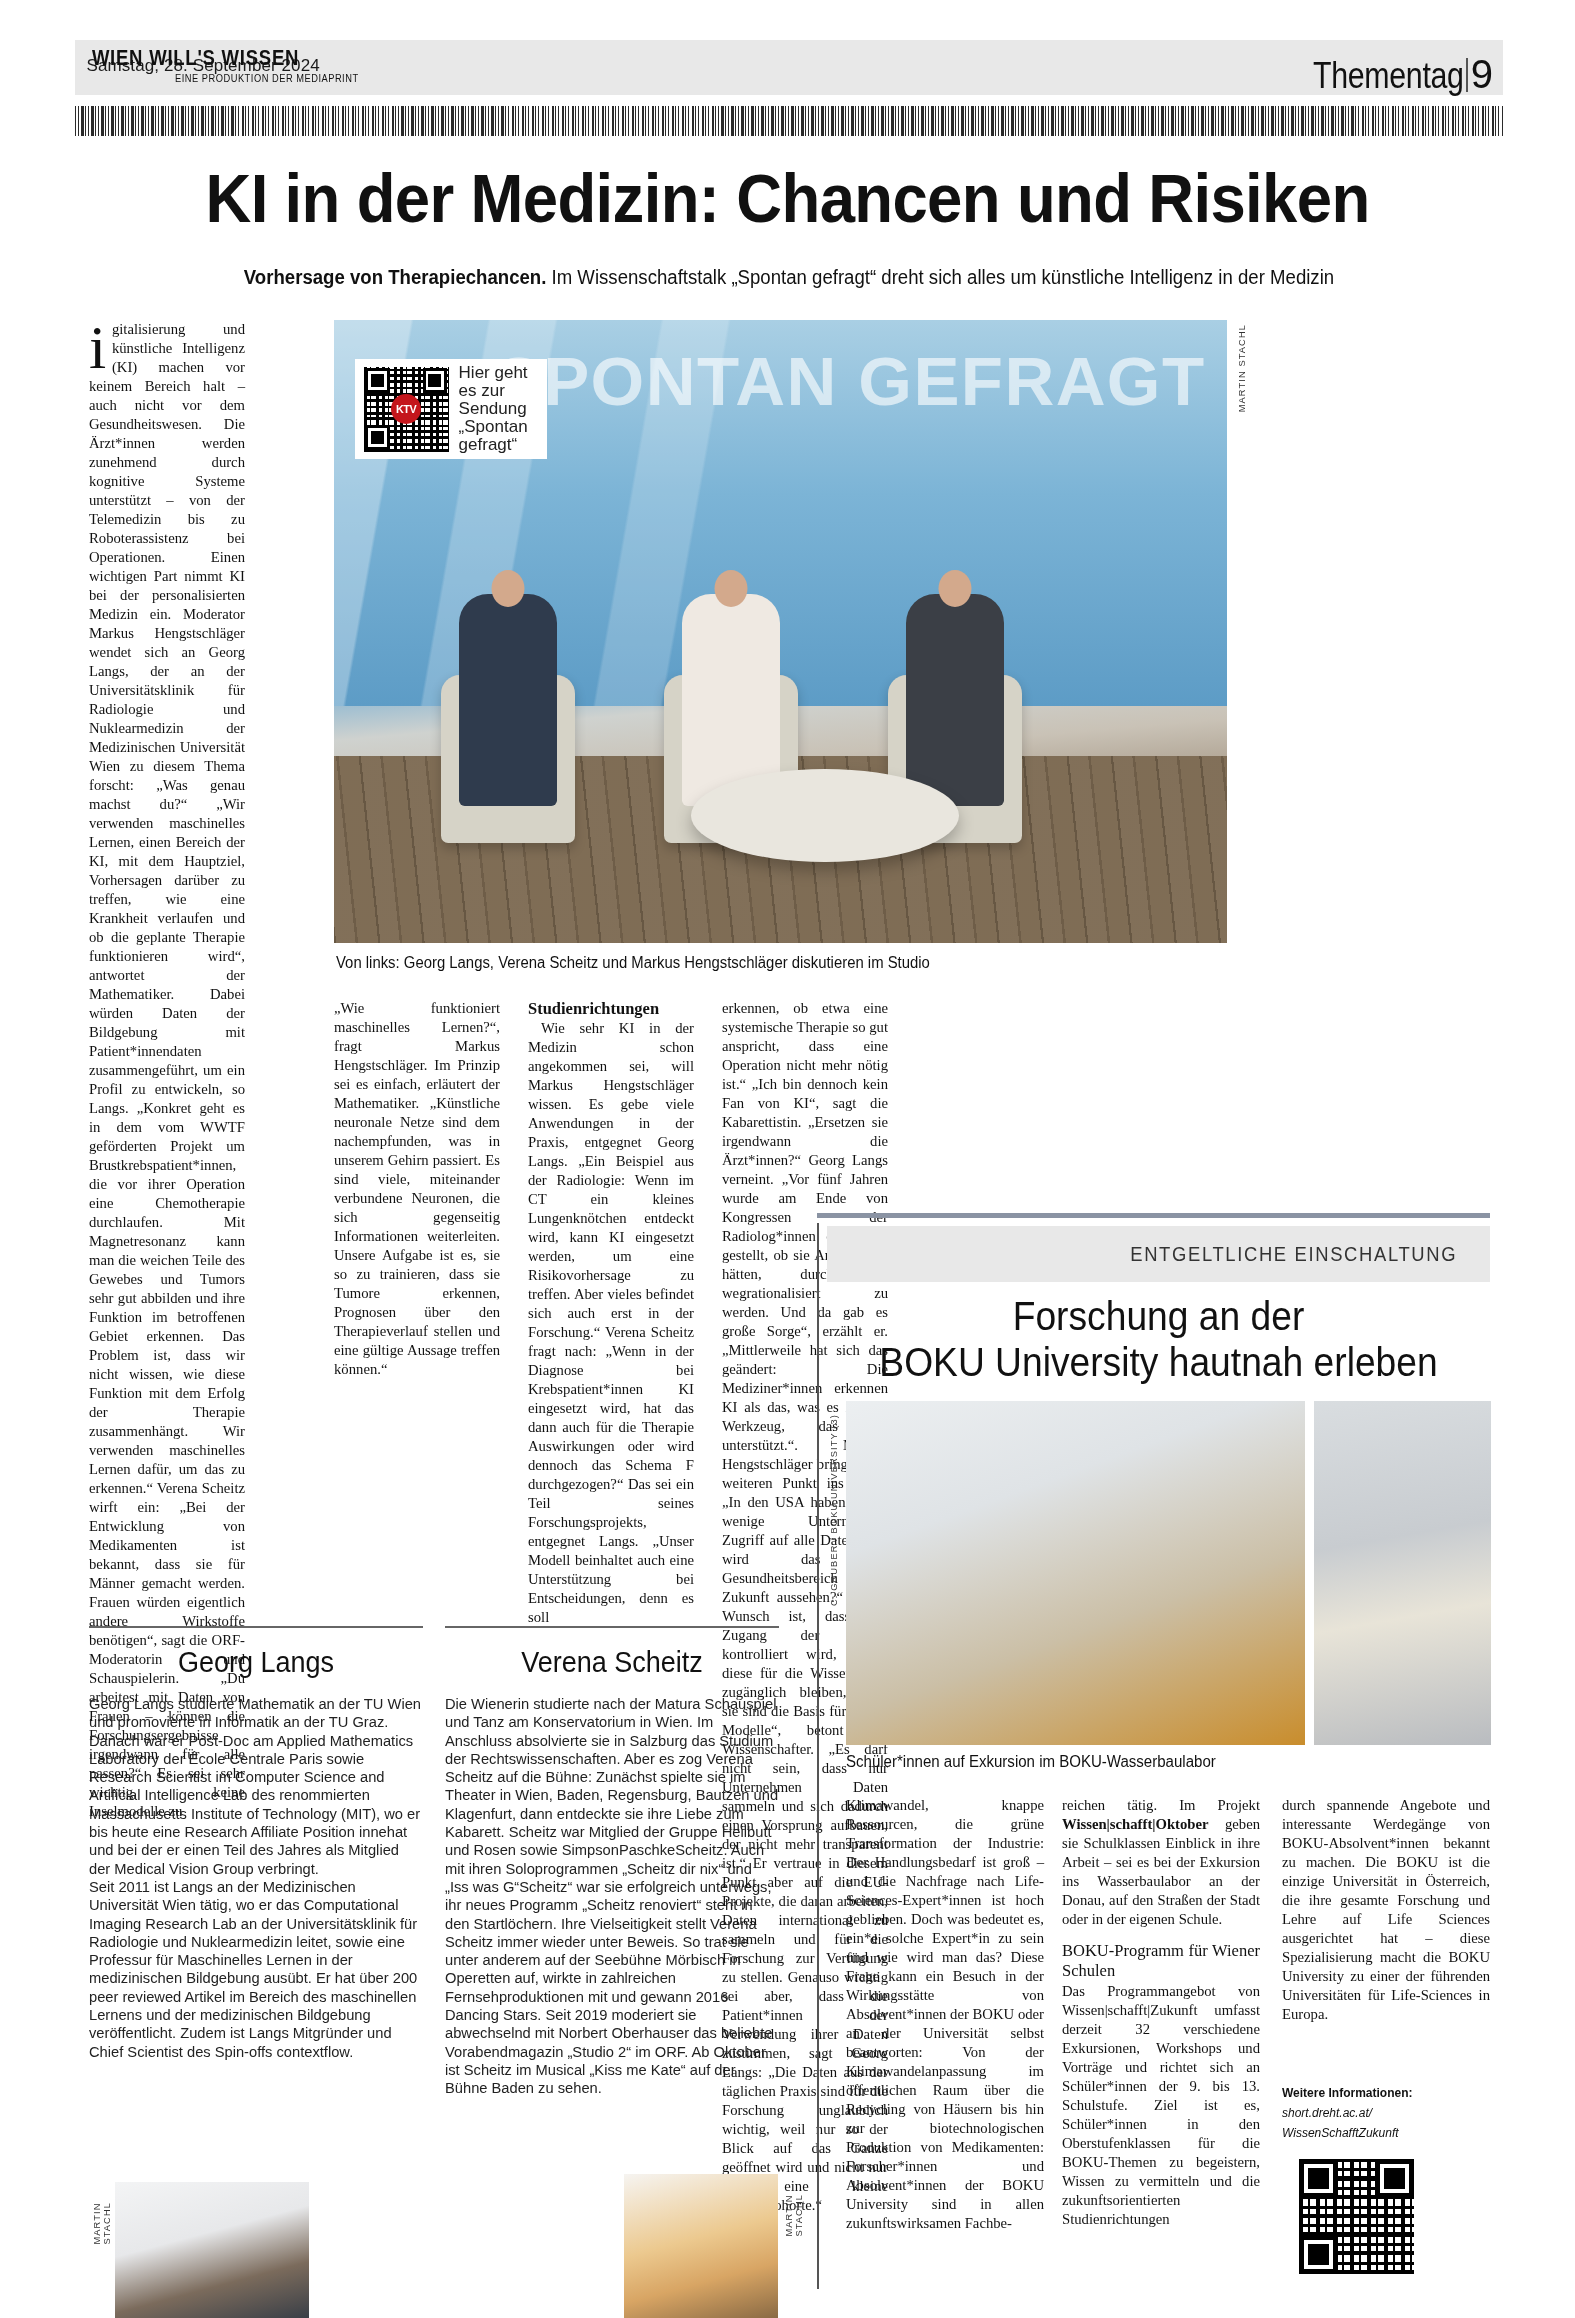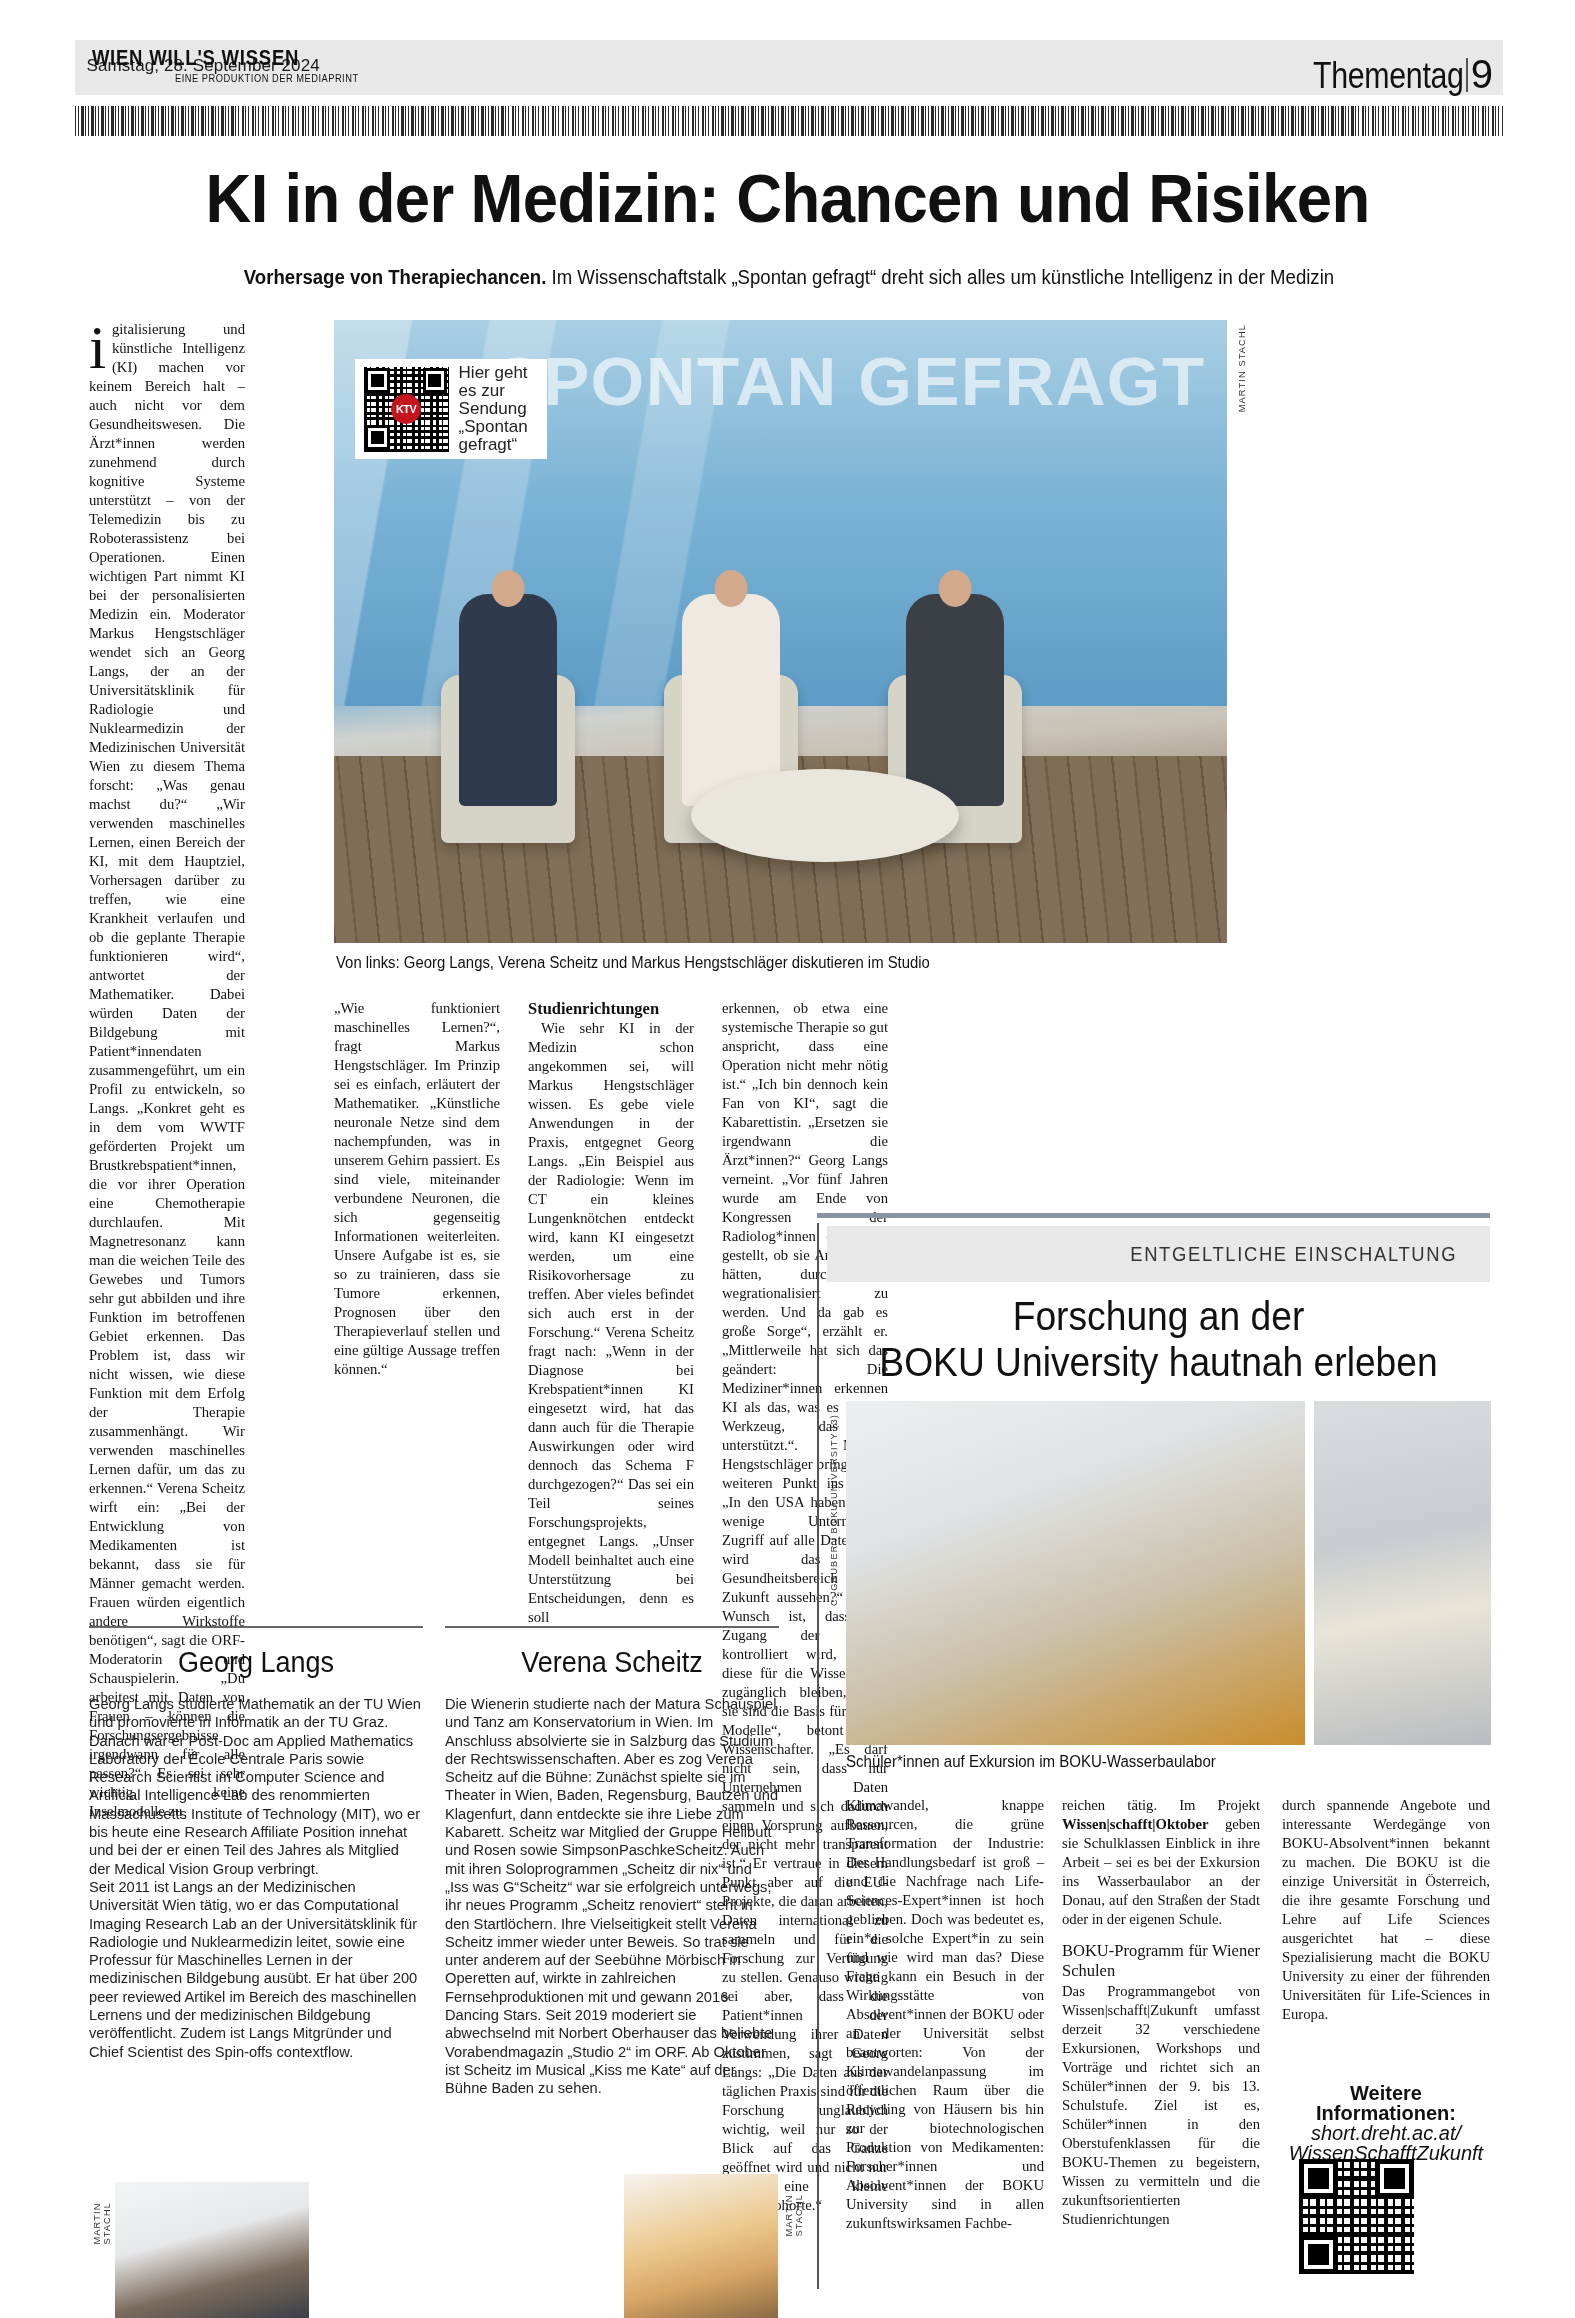--- a/index.html
+++ b/index.html
@@ -101,21 +101,21 @@
     background:linear-gradient(160deg,#eceff1 0%,#dfe3e6 30%,#cbbfa6 62%,#c98d2c 100%);}
   .ad-photoB{position:absolute;left:497px;top:188px;width:177px;height:344px;overflow:hidden;
     background:linear-gradient(170deg,#d9dde0 0%,#c8ccd0 40%,#e8e4d8 62%,#b9bcc0 100%);}
   .ad-cap{position:absolute;left:29px;top:540px;width:646px;font-family:"Liberation Sans",sans-serif;font-size:16px;transform:scaleX(.94);transform-origin:left;}
   .adcol{position:absolute;font-family:"Liberation Serif",serif;font-size:14.7px;line-height:19px;text-align:justify;hyphens:auto;-webkit-hyphens:auto;}
   .adcol p{margin:0;}
   .adcol h4{margin:11.5px 0 1.4px 0;font-size:16.5px;line-height:20px;font-weight:400;}
   .ad-a1{left:29px;top:583px;width:198px;}
   .ad-a2{left:245px;top:583px;width:198px;}
   .ad-a3{left:465px;top:583px;width:208px;}
-  .ad-info{position:absolute;left:465px;top:870px;width:208px;font-family:"Liberation Sans",sans-serif;font-size:20px;line-height:20px;text-align:center;}
+  .ad-info{position:absolute;left:465px;top:870px;width:208px;font-family:"Liberation Sans",sans-serif;font-size:12px;line-height:20px;}
   .ad-info b{font-weight:700;}
   .ad-info i{font-style:italic;}
   .ad-qr{position:absolute;left:482px;top:946px;width:115px;height:115px;position:absolute;
     background:
       repeating-linear-gradient(90deg,#000 0 4.3px,#fff 4.3px 8.6px,#000 8.6px 10.8px,#fff 10.8px 17px),
       repeating-linear-gradient(0deg,#000 0 4.3px,#fff 4.3px 9.3px,#000 9.3px 12.2px,#fff 12.2px 18.7px);
     background-blend-mode:multiply;background-color:#fff;}
   .adqr-fm{position:absolute;width:29px;height:29px;border:5.7px solid #000;background:#fff;}
   .adqr-fm::after{content:"";position:absolute;inset:4.3px;background:#000;}
   .adqr-tl{left:0;top:0;} .adqr-tr{right:0;top:0;} .adqr-bl{left:0;bottom:0;}

